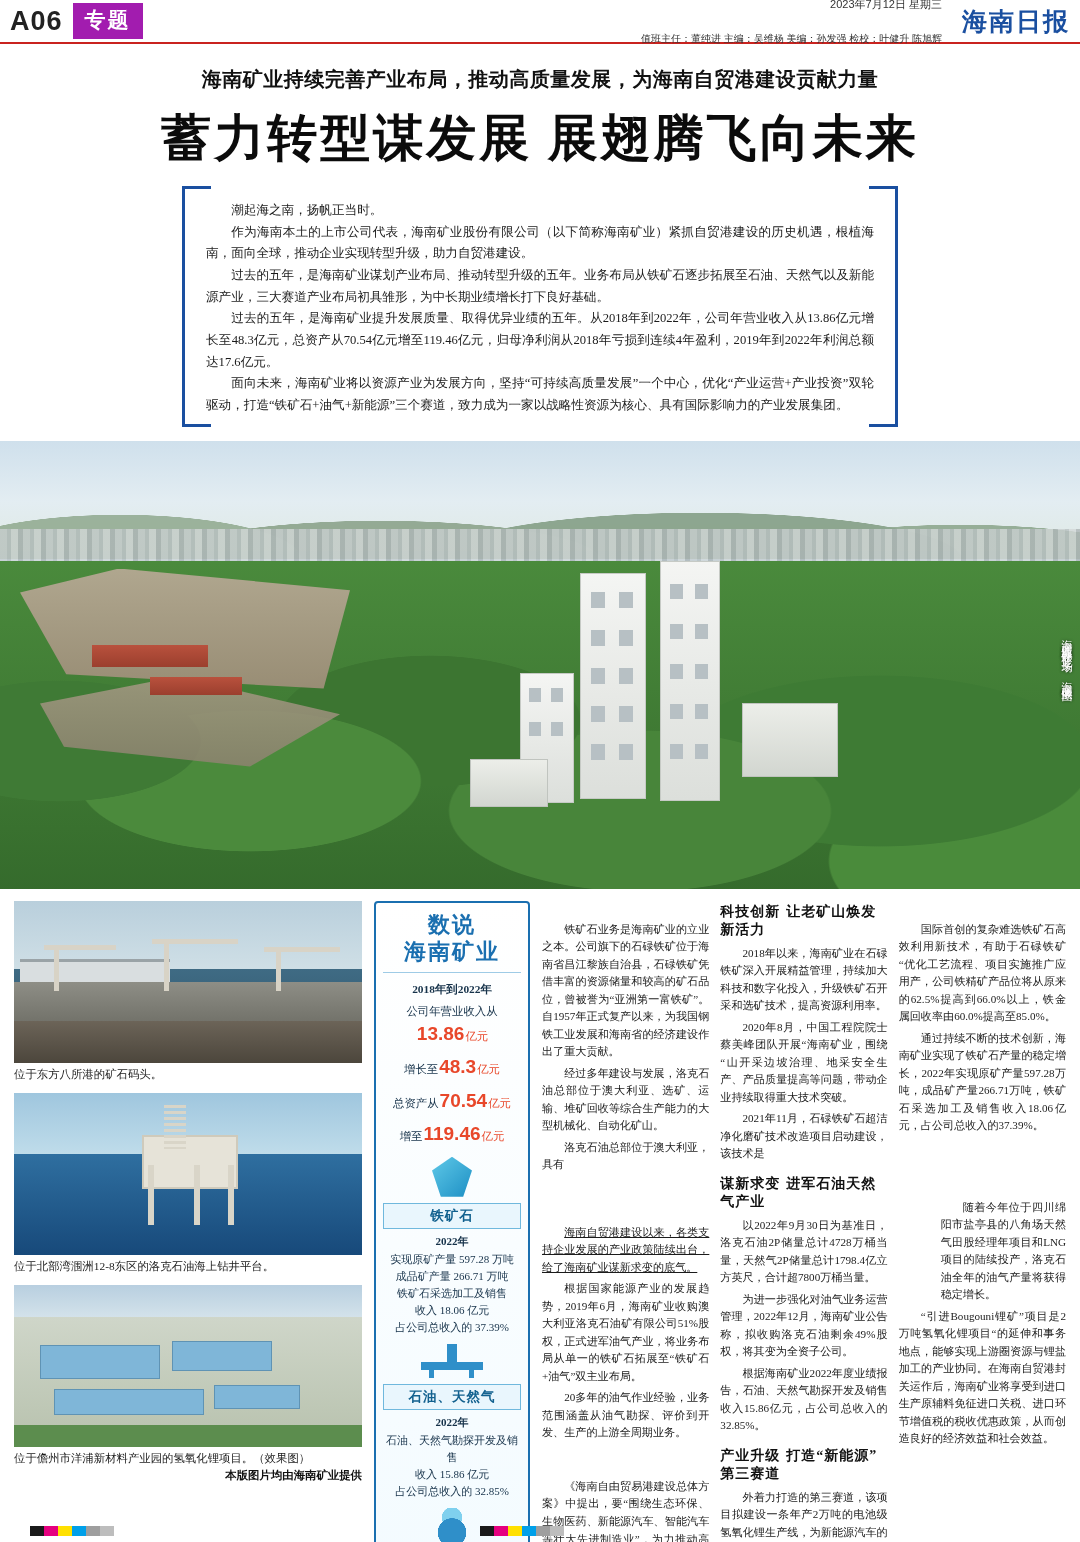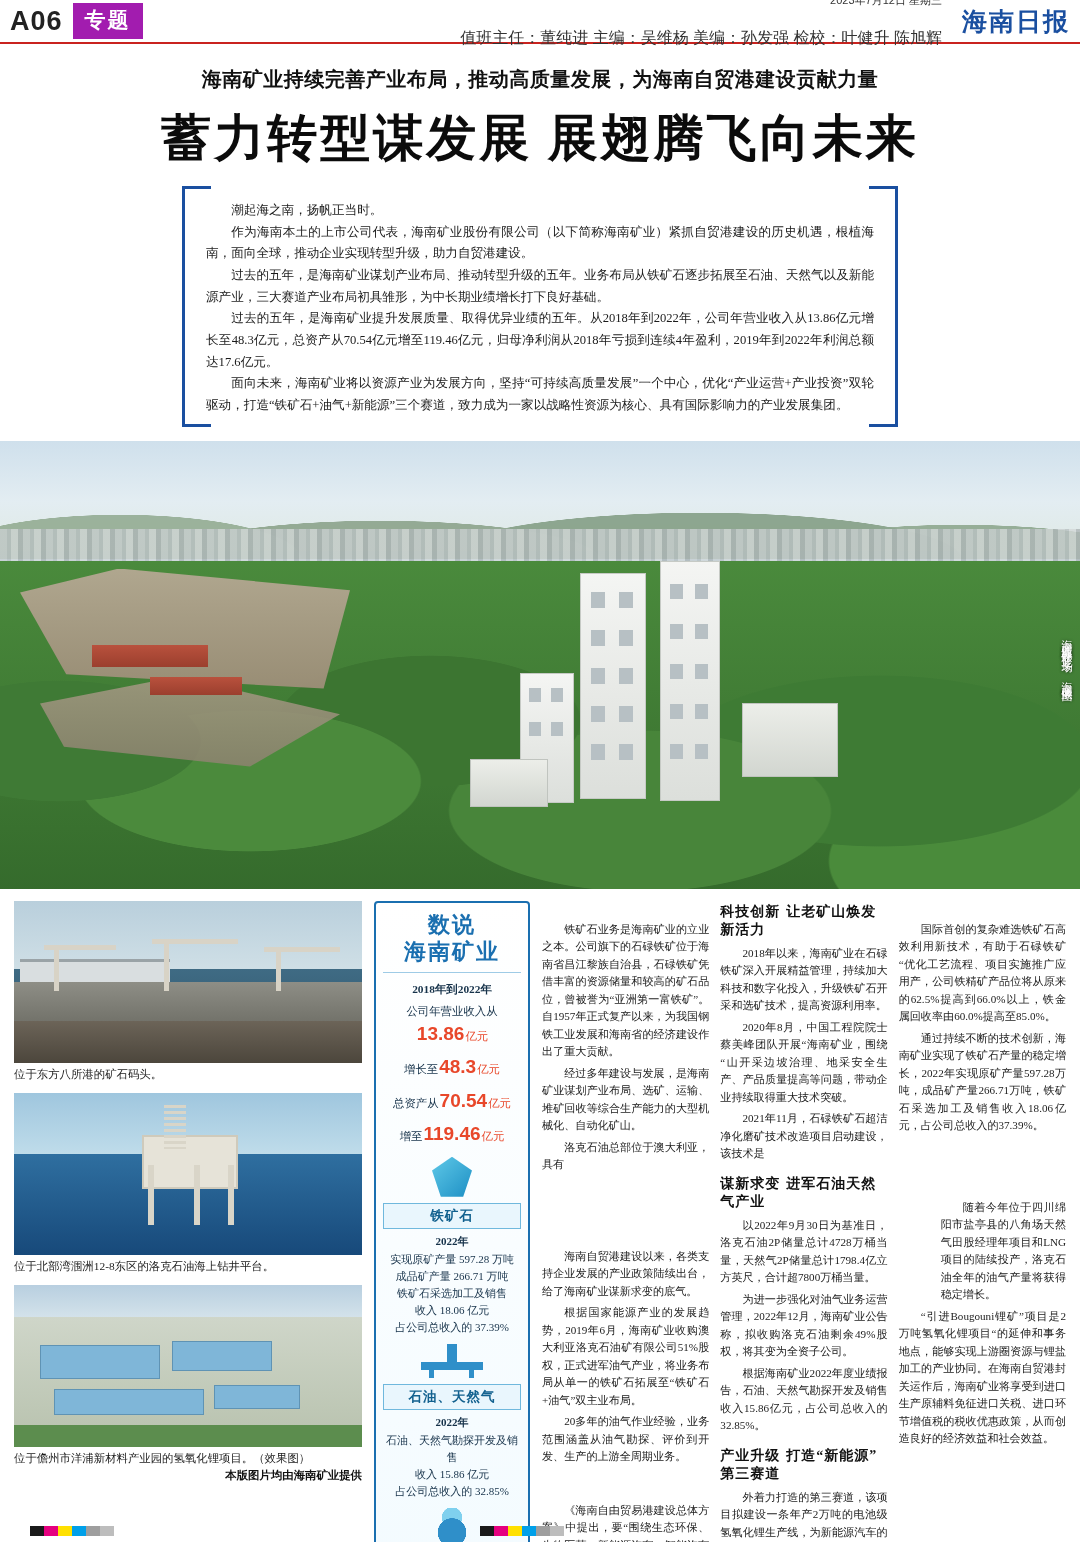--- a/index.html
+++ b/index.html
@@ -40,21 +40,21 @@
   .masthead-right {
     margin-left: auto;
     text-align: right;
     display: flex;
     flex-direction: column;
     align-items: flex-end;
     gap: 20px;
     padding-right: 6px;
   }
   .mh-date { font-size: 11px; color: #333; font-family: "Liberation Sans", sans-serif; }
-  .mh-credits { font-size: 16px; color: #333; font-family: "Liberation Sans", sans-serif; }
+  .mh-credits { font-size: 10px; color: #333; font-family: "Liberation Sans", sans-serif; }
   .paper-name {
     font-size: 25px;
     font-weight: bold;
     color: #1a4fa0;
     letter-spacing: 2px;
     white-space: nowrap;
   }
 
   
   .headline-block { text-align: center; padding-top: 22px; }
@@ -490,24 +490,24 @@
       <div class="hand-ic"></div>
     </div>
 
   </div>
 
   <div class="text-col">
 
     <div class="tcol">
       <div style="height:20px;"></div>
       <p class="body-p">铁矿石业务是海南矿业的立业之本。公司旗下的石碌铁矿位于海南省昌江黎族自治县，石碌铁矿凭借丰富的资源储量和较高的矿石品位，曾被誉为“亚洲第一富铁矿”。自1957年正式复产以来，为我国钢铁工业发展和海南省的经济建设作出了重大贡献。</p>
-      <p class="body-p">经过多年建设与发展，是海南矿业谋划产业布局、选矿、运输、堆矿回收等综合生产能力的大型机械化、自动化矿山。</p>
+      <p class="body-p">经过多年建设与发展，洛克石油总部位于澳大利亚、选矿、运输、堆矿回收等综合生产能力的大型机械化、自动化矿山。</p>
       <p class="body-p">洛克石油总部位于澳大利亚，具有</p>
 
-      <p class="body-p" style="margin-top:74px;">海南自贸港建设以来，各类支持企业发展的产业政策陆续出台，给了海南矿业谋新求变的底气。</p>
+      <p class="body-p" style="margin-top:50px;text-decoration:underline;">海南自贸港建设以来，各类支持企业发展的产业政策陆续出台，给了海南矿业谋新求变的底气。</p>
       <p class="body-p">根据国家能源产业的发展趋势，2019年6月，海南矿业收购澳大利亚洛克石油矿有限公司51%股权，正式进军油气产业，将业务布局从单一的铁矿石拓展至“铁矿石+油气”双主业布局。</p>
       <p class="body-p">20多年的油气作业经验，业务范围涵盖从油气勘探、评价到开发、生产的上游全周期业务。</p>
 
       <p class="body-p" style="margin-top:36px;">《海南自由贸易港建设总体方案》中提出，要“围绕生态环保、生物医药、新能源汽车、智能汽车等壮大先进制造业”，为力推动高新技术产业发展。</p>
 
     </div>
 
     <div class="tcol">
       <div class="sub-head">
         <span>科技创新</span><span class="sh2">让老矿山焕发新活力</span>

